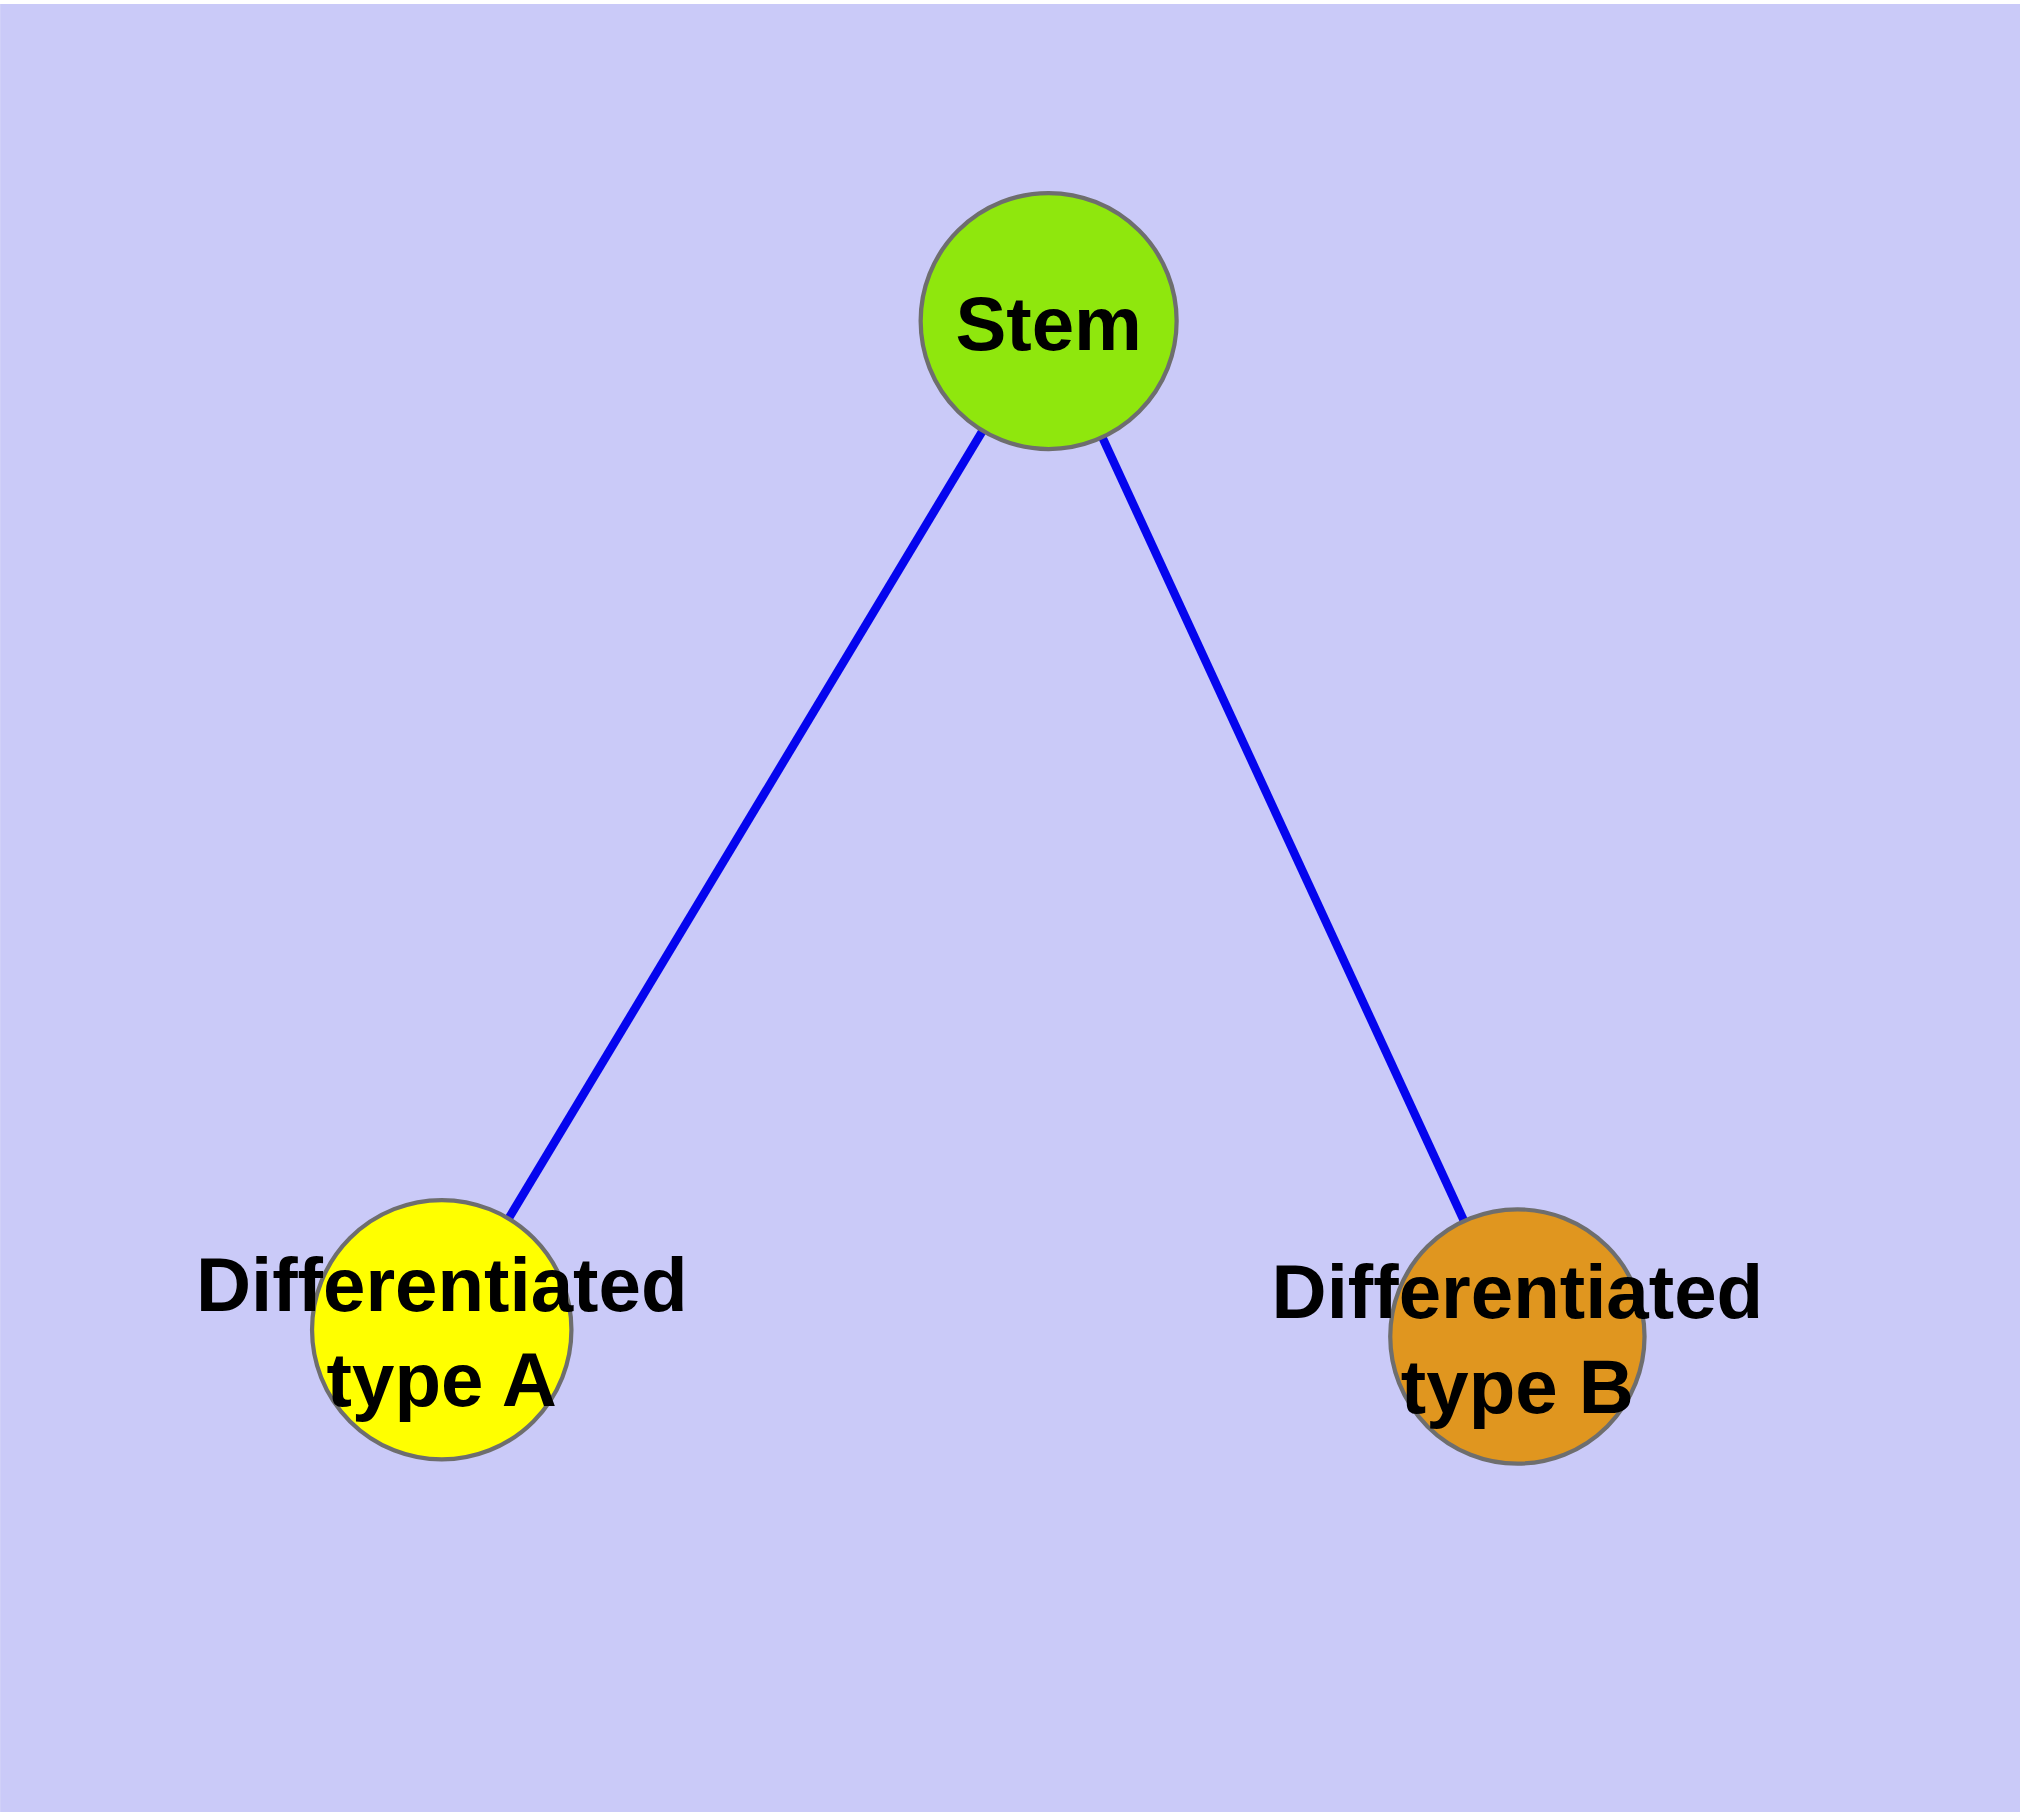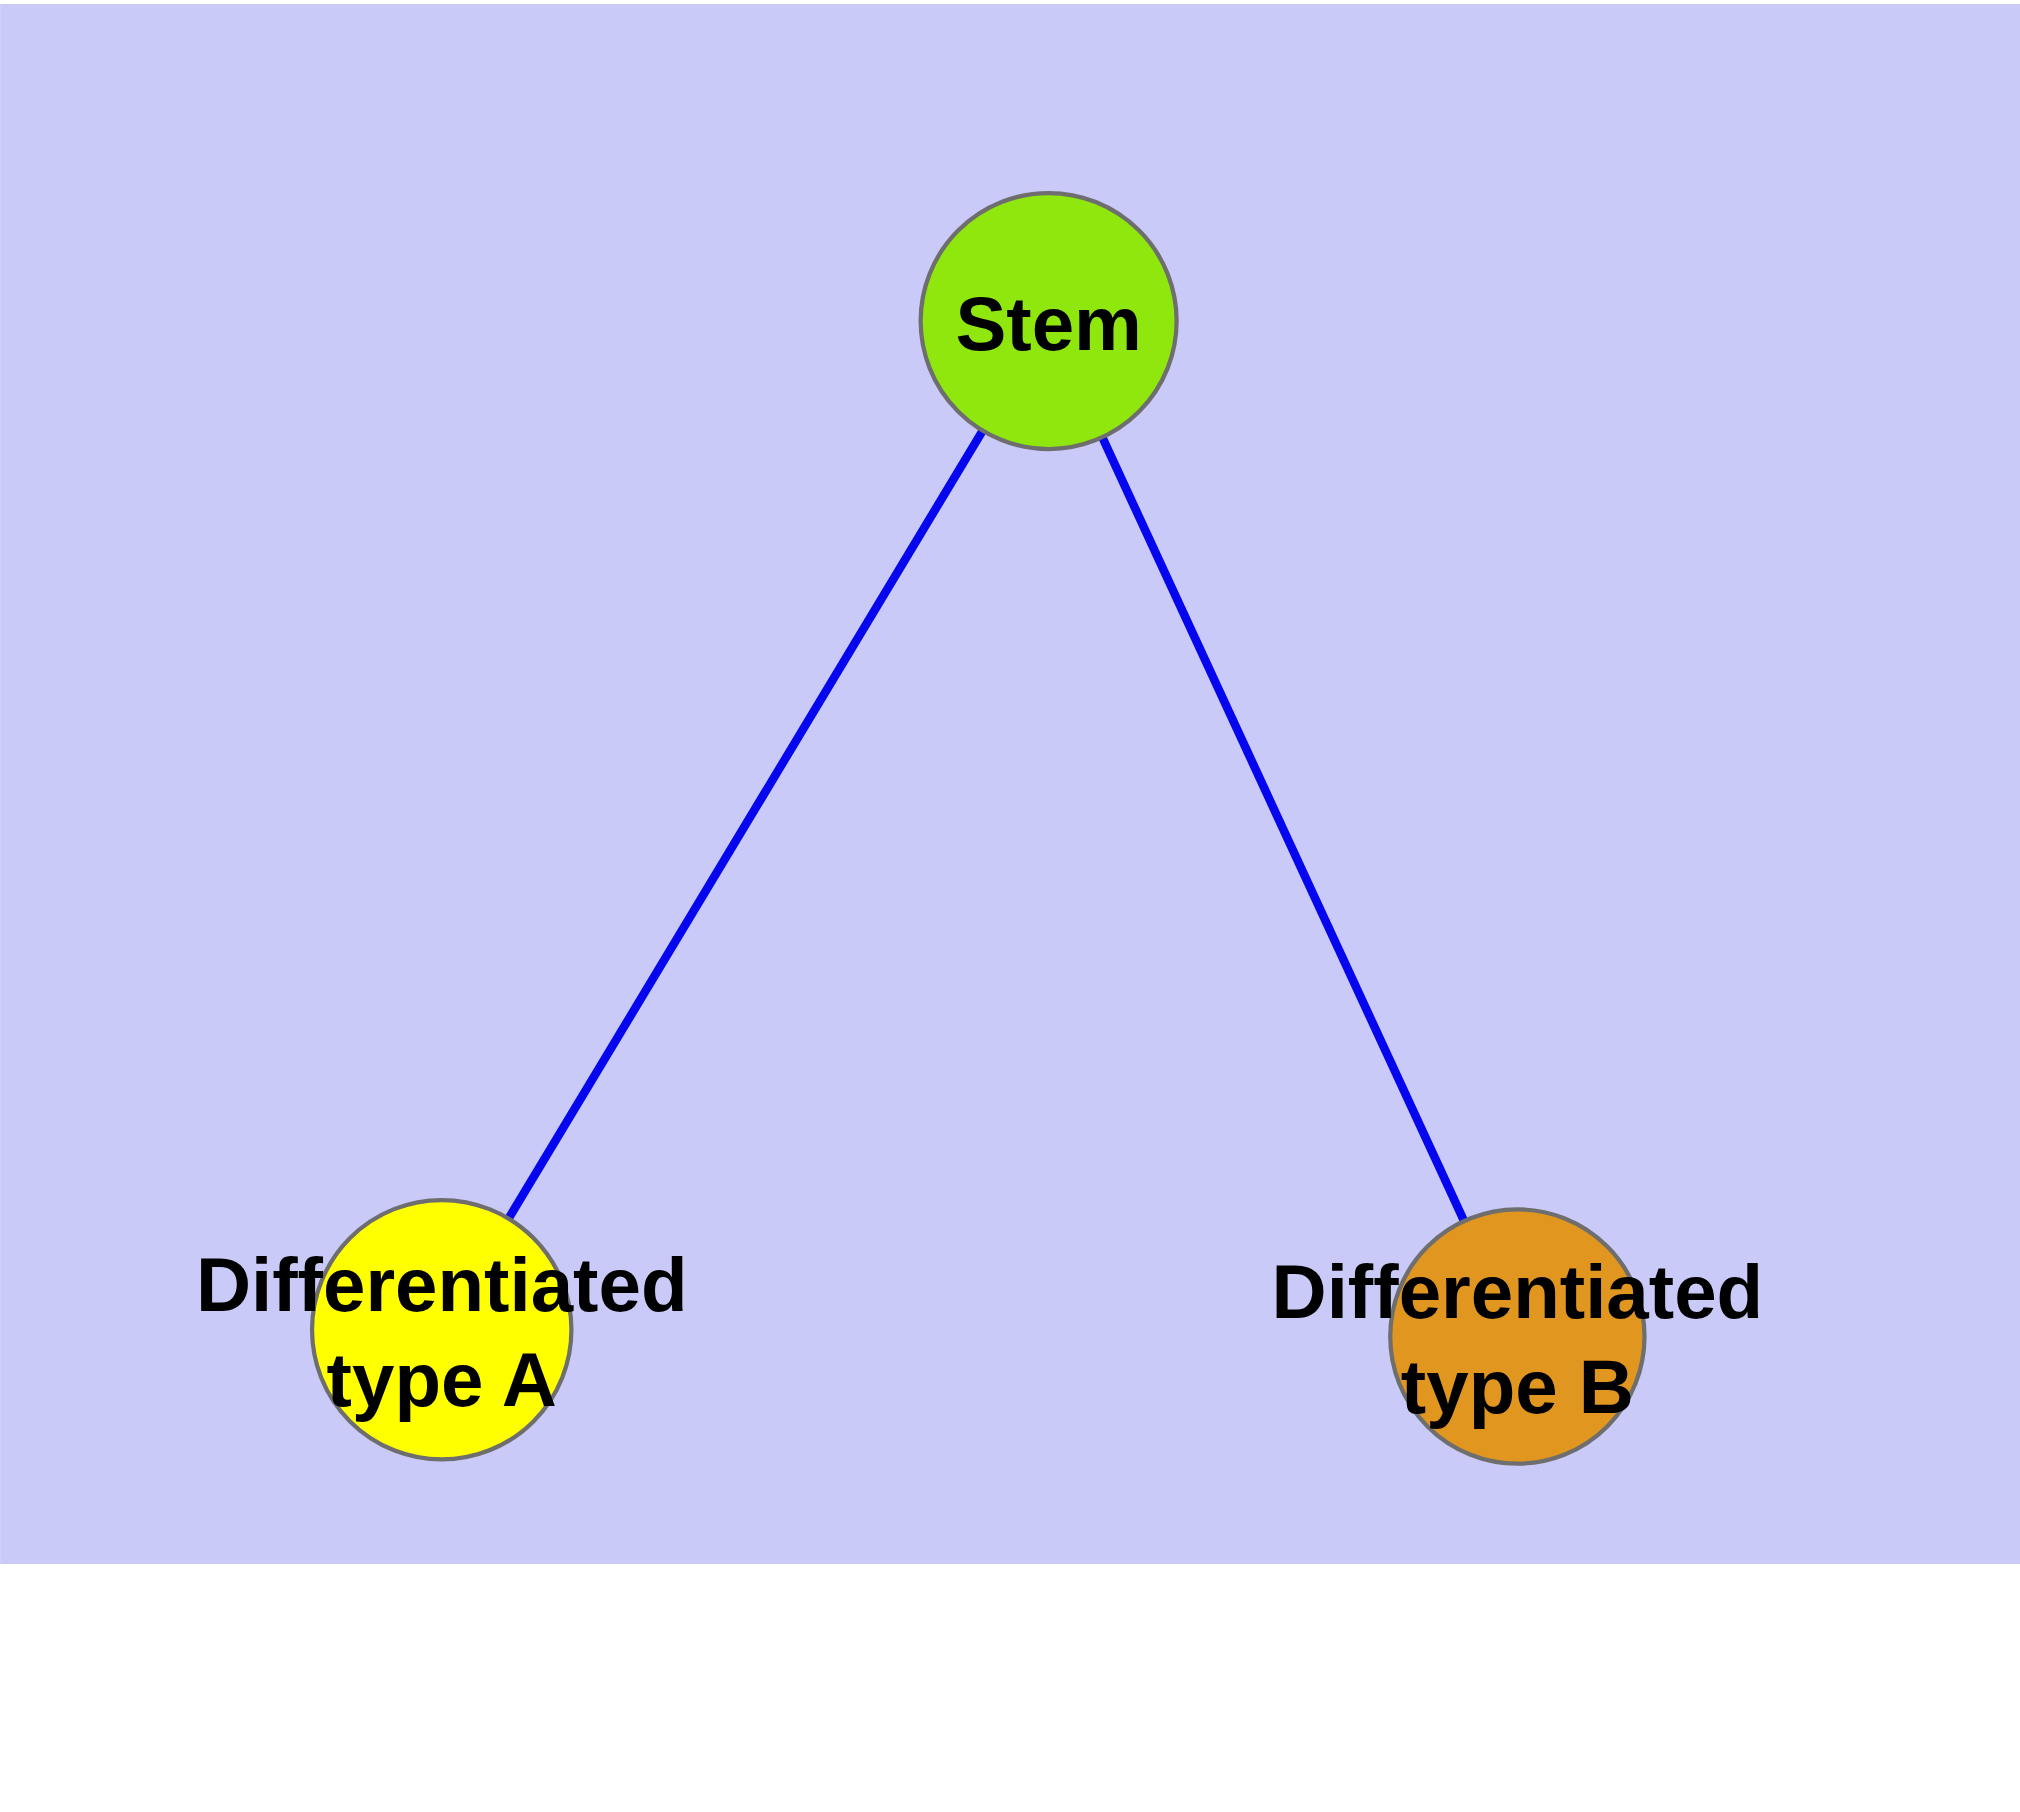--- a/index.html
+++ b/index.html
@@ -3,21 +3,21 @@
 <meta charset="utf-8">
 <style>
   html, body {
     margin: 0;
     padding: 0;
     background: #ffffff;
   }
   .stage {
     position: relative;
     width: 2021px;
-    height: 1564px;
+    height: 1812px;
     overflow: hidden;
     font-family: "Liberation Sans", sans-serif;
   }
   .top-strip {
     position: absolute;
     left: 0; top: 0;
     width: 100%;
     height: 4.2px;
   }
   svg { display: block; position: absolute; left: 0; top: 4.2px; }

